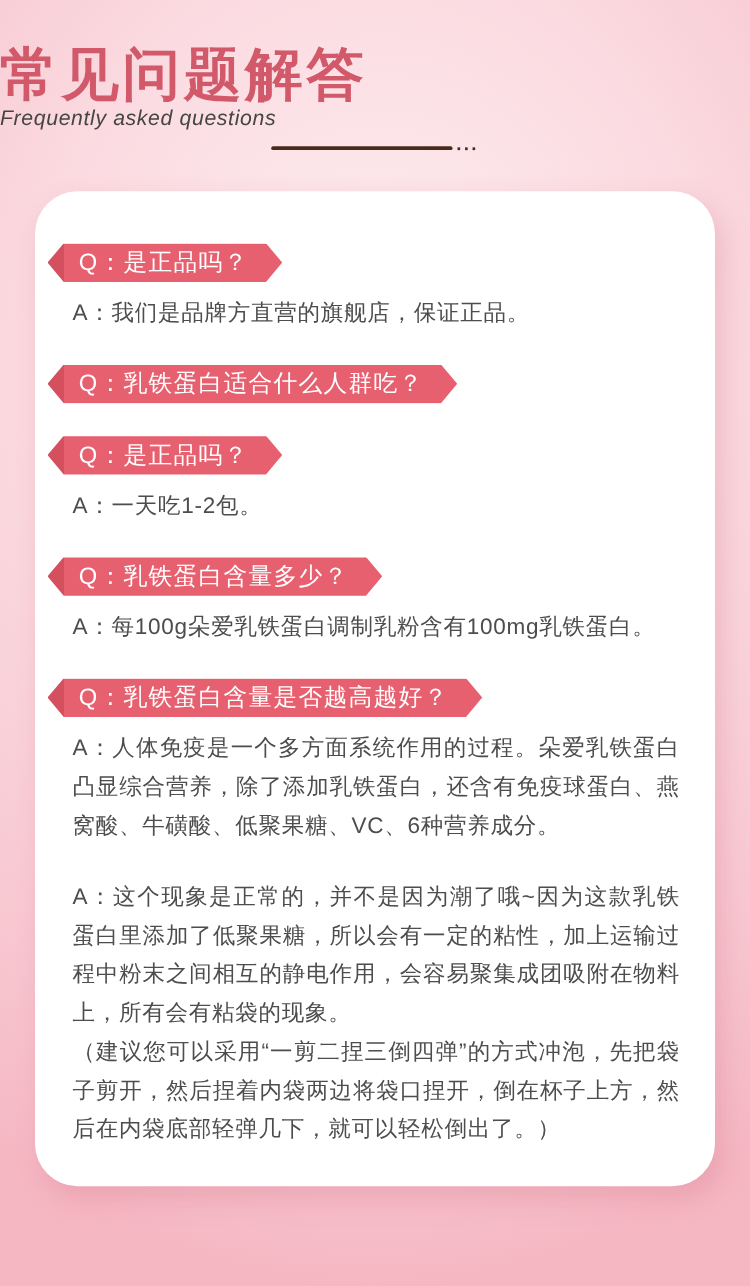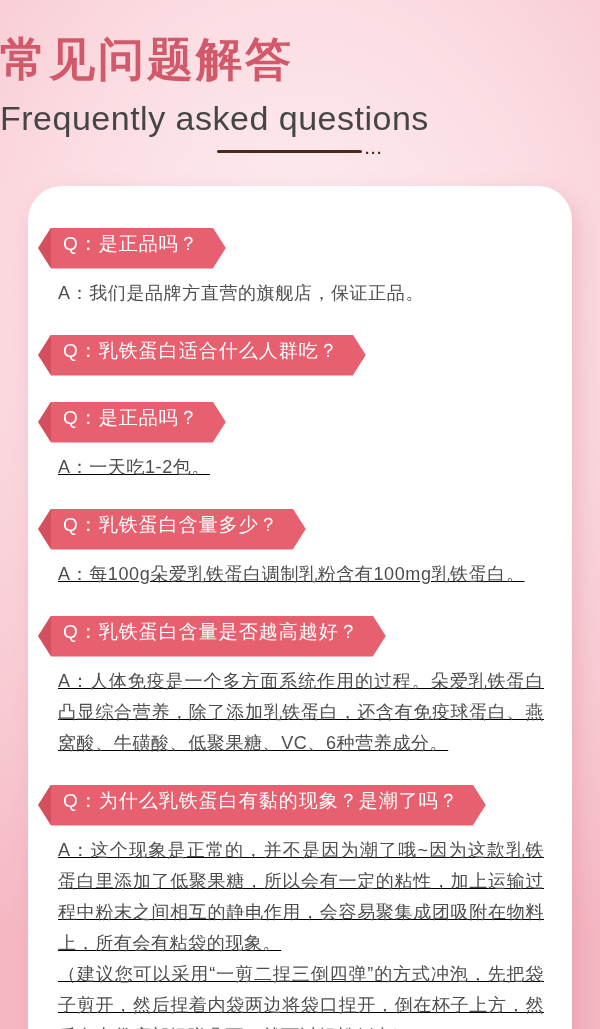--- a/index.html
+++ b/index.html
@@ -9,41 +9,41 @@
     background:
       radial-gradient(95% 70% at 50% 30%, #fdf0f2 0%, #fbdce2 45%, #f8c8d1 78%, #f5b8c3 100%);
     overflow:hidden;
   }
   .header{ padding-top:34px; }
   .title{
     font-size:46px; font-weight:bold; color:#d2596a;
     letter-spacing:3px; line-height:1.1; margin:0;
   }
   .subtitle{
-    font-size:34px; color:#454545; margin-top:14px; letter-spacing:0.5px;
+    font-size:17px; color:#454545; letter-spacing:0.5px;font-style:italic;
   }
   .divider{
     margin-top:12px; display:flex; align-items:center; justify-content:center;
   }
   .divider .line{
     width:145px; height:3px; background:#4a2a1e; border-radius:2px; display:inline-block;
   }
   .divider .dots{
     color:#4a2a1e; font-size:15px; font-weight:bold; letter-spacing:1px;
     margin-left:3px; line-height:3px; position:relative; top:1px;
   }
   .card{
     width:544px; margin:33px auto 0 auto; background:#ffffff;
     border-radius:34px; box-sizing:border-box;
     padding:42px 28px 30px 30px; min-height:778px;
     box-shadow:6px 10px 22px rgba(213,110,132,0.30);
   }
-  .qa + .qa{ margin-top:26px;text-decoration:underline; }
+  .qa + .qa{ margin-top:26px; }
   .ribbon{
-    display:inline-block; height:41px; line-height:31px;
+    display:inline-block; height:31px; line-height:31px;
     margin-left:-20px; padding:0 27px 0 25px;
     color:#ffffff; font-size:19px; letter-spacing:1px;
     background:linear-gradient(90deg,#d4505f 0px,#d4505f 13px,#e7606f 13px,#e7606f 100%);
     clip-path:polygon(13px 0%, calc(100% - 13px) 0%, 100% 50%, calc(100% - 13px) 100%, 13px 100%, 0% 50%);
   }
   .answer{
     margin:9px 0 0 0; font-size:18px; color:#4d4d4d;
     line-height:31px; letter-spacing:0.6px; text-align:justify;
   }
   .answer.extra{ margin-top:0; }
@@ -80,18 +80,17 @@
     <span class="ribbon">Q：乳铁蛋白含量多少？</span>
     <p class="answer">A：每100g朵爱乳铁蛋白调制乳粉含有100mg乳铁蛋白。</p>
   </div>
 
   <div class="qa">
     <span class="ribbon">Q：乳铁蛋白含量是否越高越好？</span>
     <p class="answer">A：人体免疫是一个多方面系统作用的过程。朵爱乳铁蛋白凸显综合营养，除了添加乳铁蛋白，还含有免疫球蛋白、燕窝酸、牛磺酸、低聚果糖、VC、6种营养成分。</p>
   </div>
 
   <div class="qa">
-    <span class="ribbon">Q：为什么乳铁蛋白有黏的现象？是潮了吗？</span>
     <p class="answer">A：这个现象是正常的，并不是因为潮了哦~因为这款乳铁蛋白里添加了低聚果糖，所以会有一定的粘性，加上运输过程中粉末之间相互的静电作用，会容易聚集成团吸附在物料上，所有会有粘袋的现象。</p>
     <p class="answer extra">（建议您可以采用“一剪二捏三倒四弹”的方式冲泡，先把袋子剪开，然后捏着内袋两边将袋口捏开，倒在杯子上方，然后在内袋底部轻弹几下，就可以轻松倒出了。）</p>
   </div>
 
 </div>
 
 </body></html>

